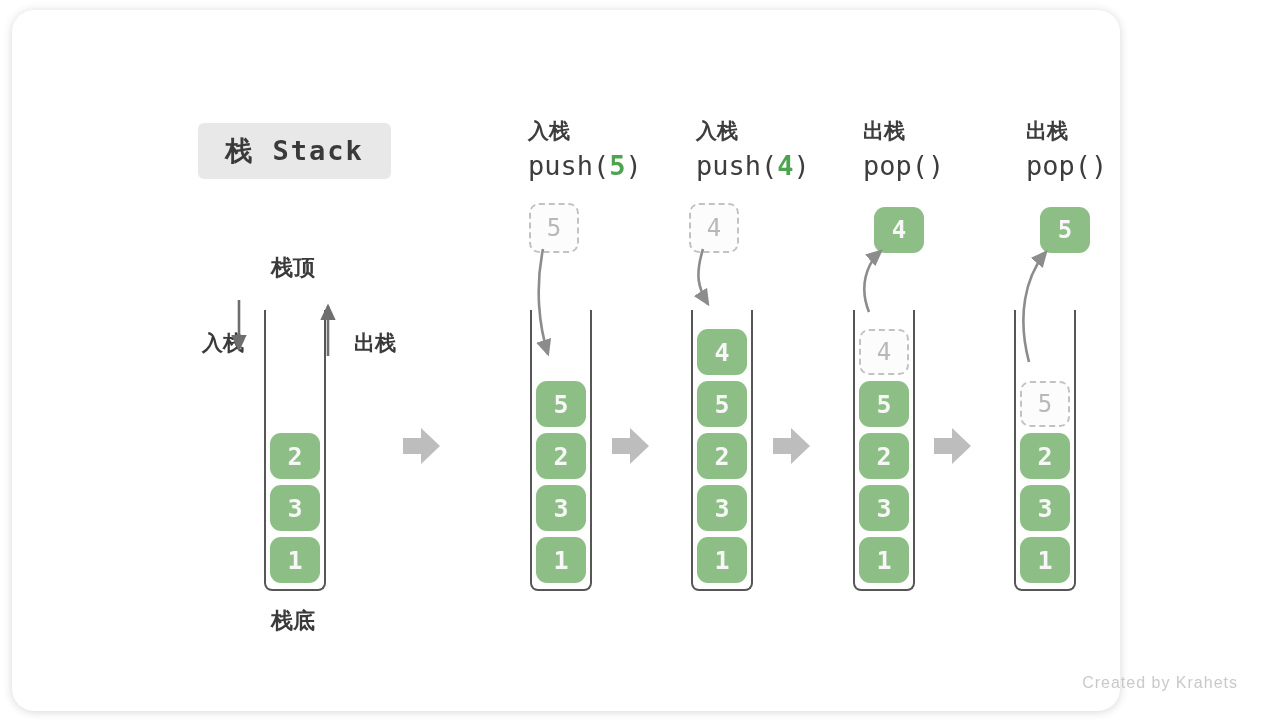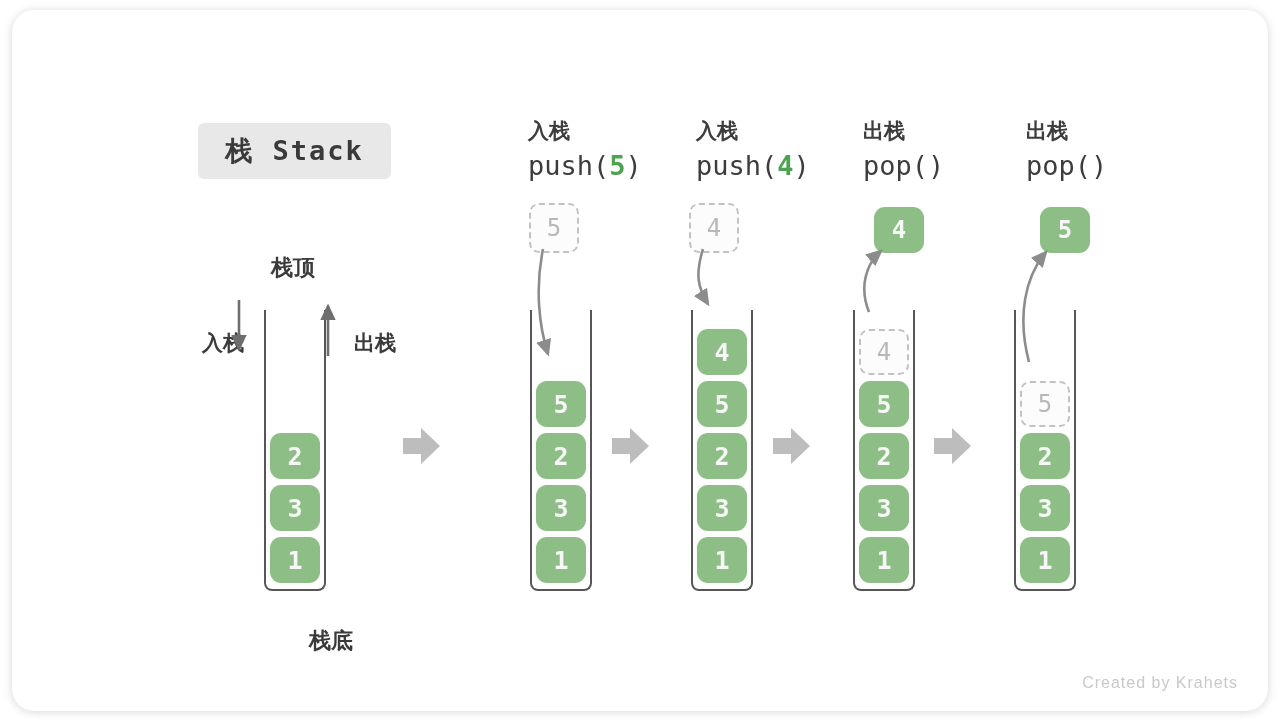--- a/index.html
+++ b/index.html
@@ -2,21 +2,21 @@
 <html><head>
 <meta charset="utf-8">
 <style>
   html,body{margin:0;padding:0;}
   body{
     width:1280px;height:720px;position:relative;overflow:hidden;
     background:#ffffff;
     font-family:"Liberation Sans", sans-serif;
   }
   .card{
-    position:absolute;left:12px;top:10px;width:1256px;height:701px;
+    position:absolute;left:12px;top:10px;width:1108px;height:701px;
     background:#ffffff;border-radius:22px;
     box-shadow:0 1px 10px rgba(0,0,0,0.16);
   }
   
   .title-box{
     position:absolute;left:186px;top:113px;width:193px;height:56px;
     background:#e8e8e8;border-radius:6px;
     display:flex;align-items:center;justify-content:center;
   }
   .title-box span{
@@ -91,21 +91,21 @@
   <div class="op" style="left:851px">
     <div class="op-cn">出栈</div>
     <div class="op-code"><span>pop()</span></div>
   </div>
   <div class="op" style="left:1014px">
     <div class="op-cn">出栈</div>
     <div class="op-code"><span>pop()</span></div>
   </div>
 
   <div class="lbl" style="left:259px;top:243px;text-align:center;">栈顶</div>
-  <div class="lbl" style="left:259px;top:616px;margin-left:38px;">栈底</div>
+  <div class="lbl" style="left:259px;top:596px;">栈底</div>
   <div class="lbl" style="left:190px;top:319px;font-size:21px;">入栈</div>
   <div class="lbl" style="left:342px;top:319px;font-size:21px;">出栈</div>
 
   <div class="stack" style="left:252px">
     <div class="block">2</div>
     <div class="block">3</div>
     <div class="block">1</div>
   </div>
 
   <div class="stack" style="left:518px">

